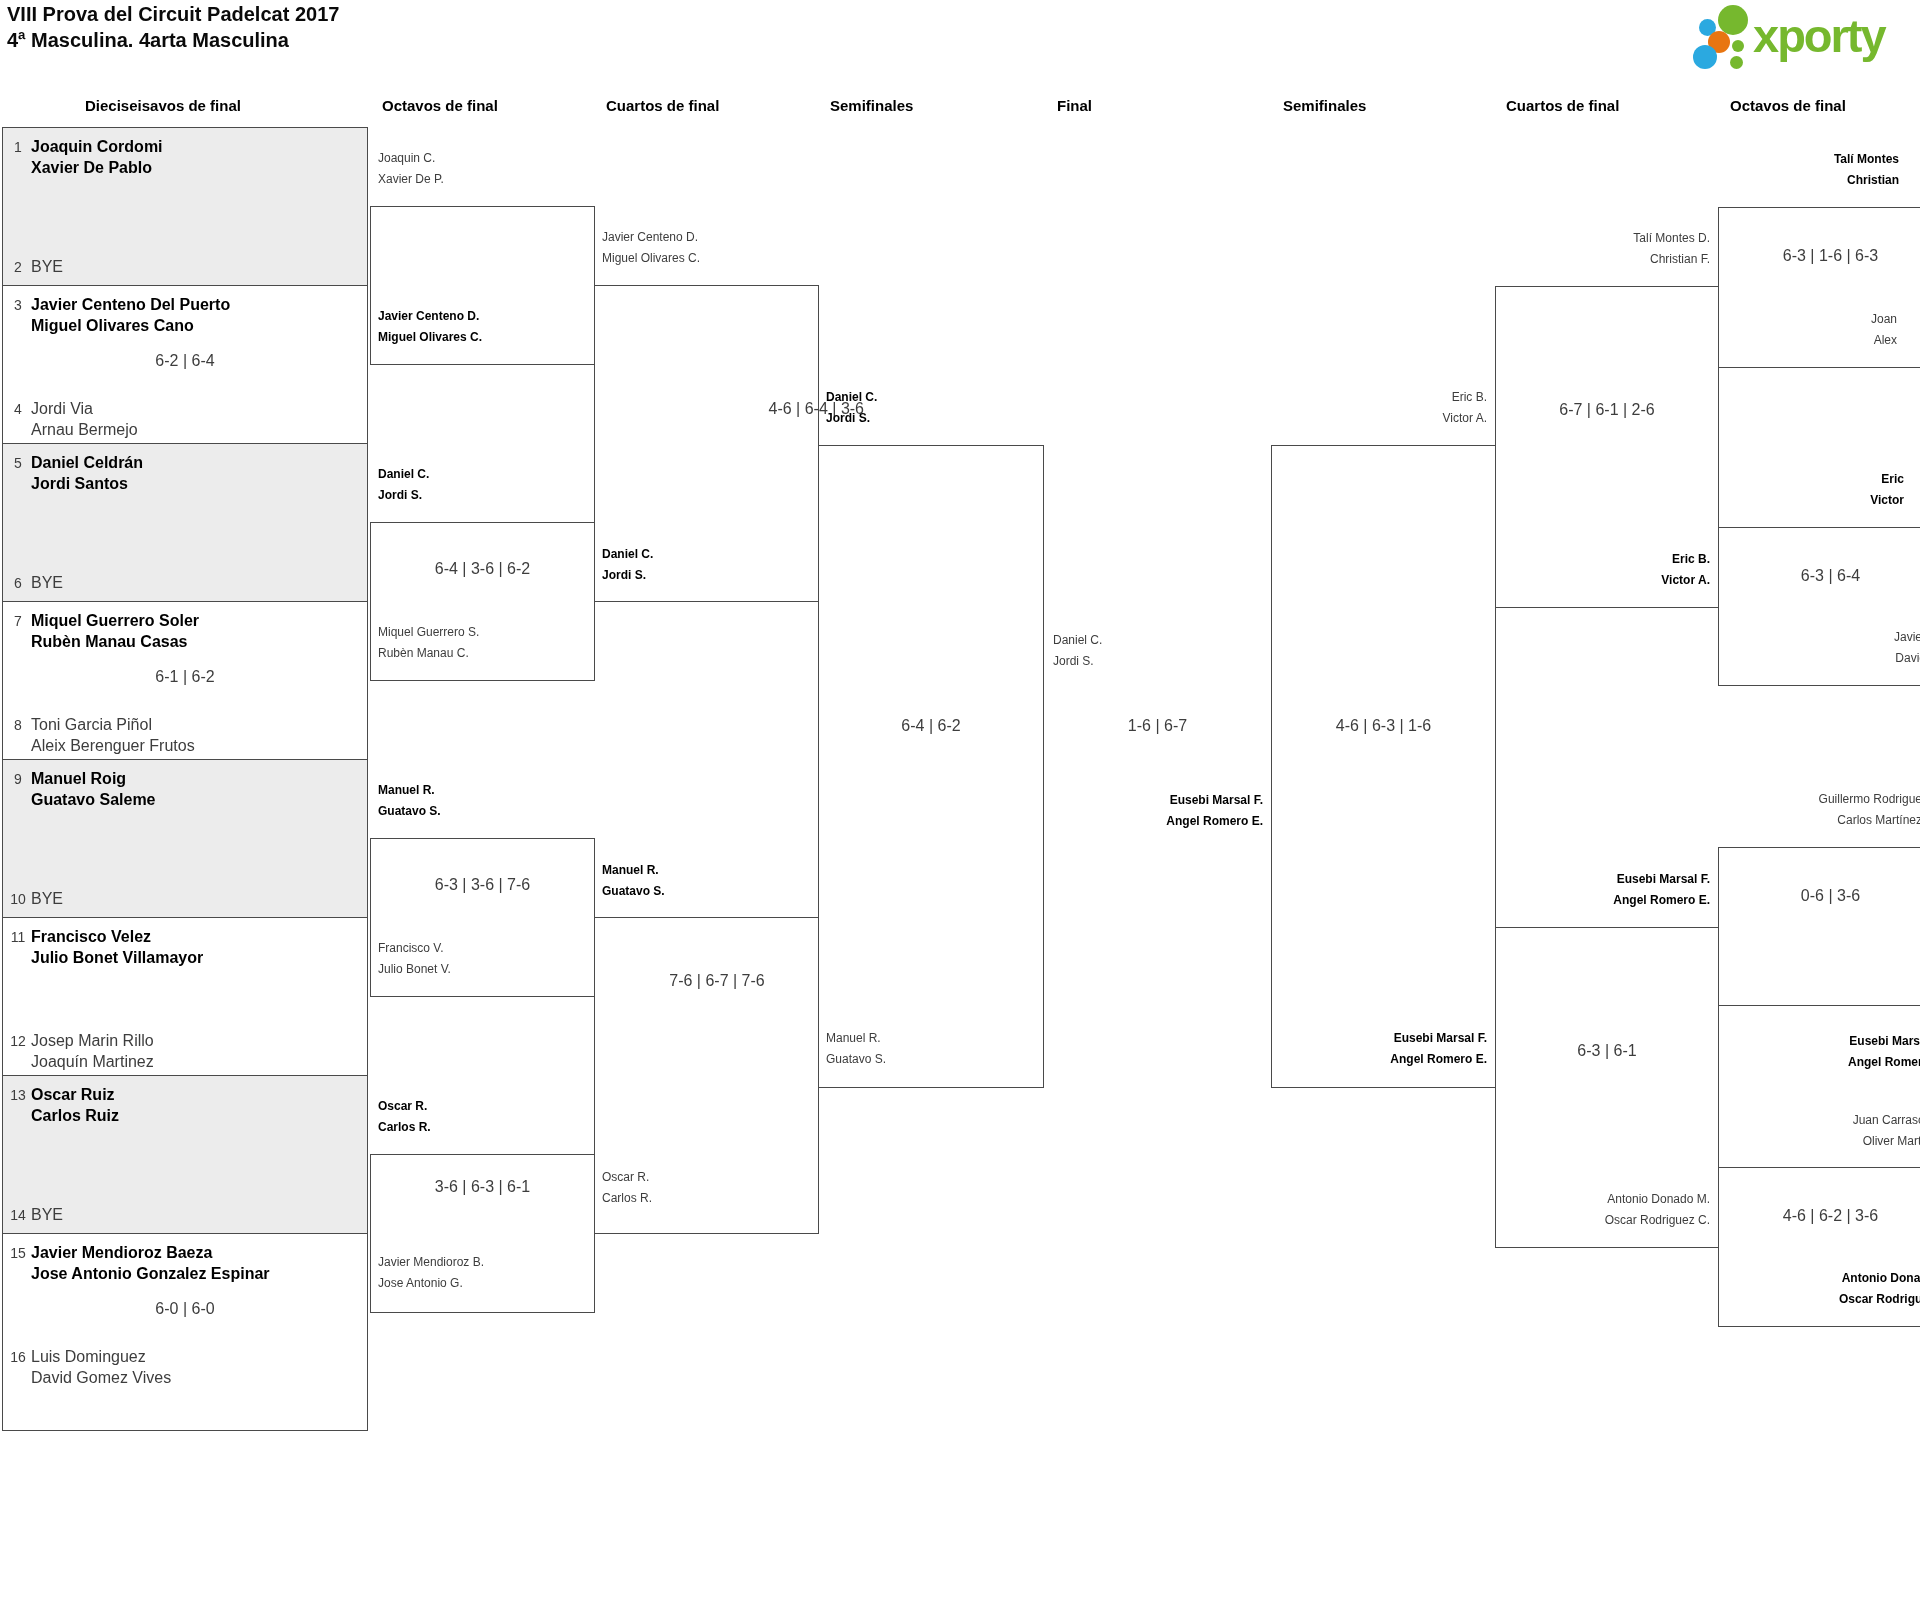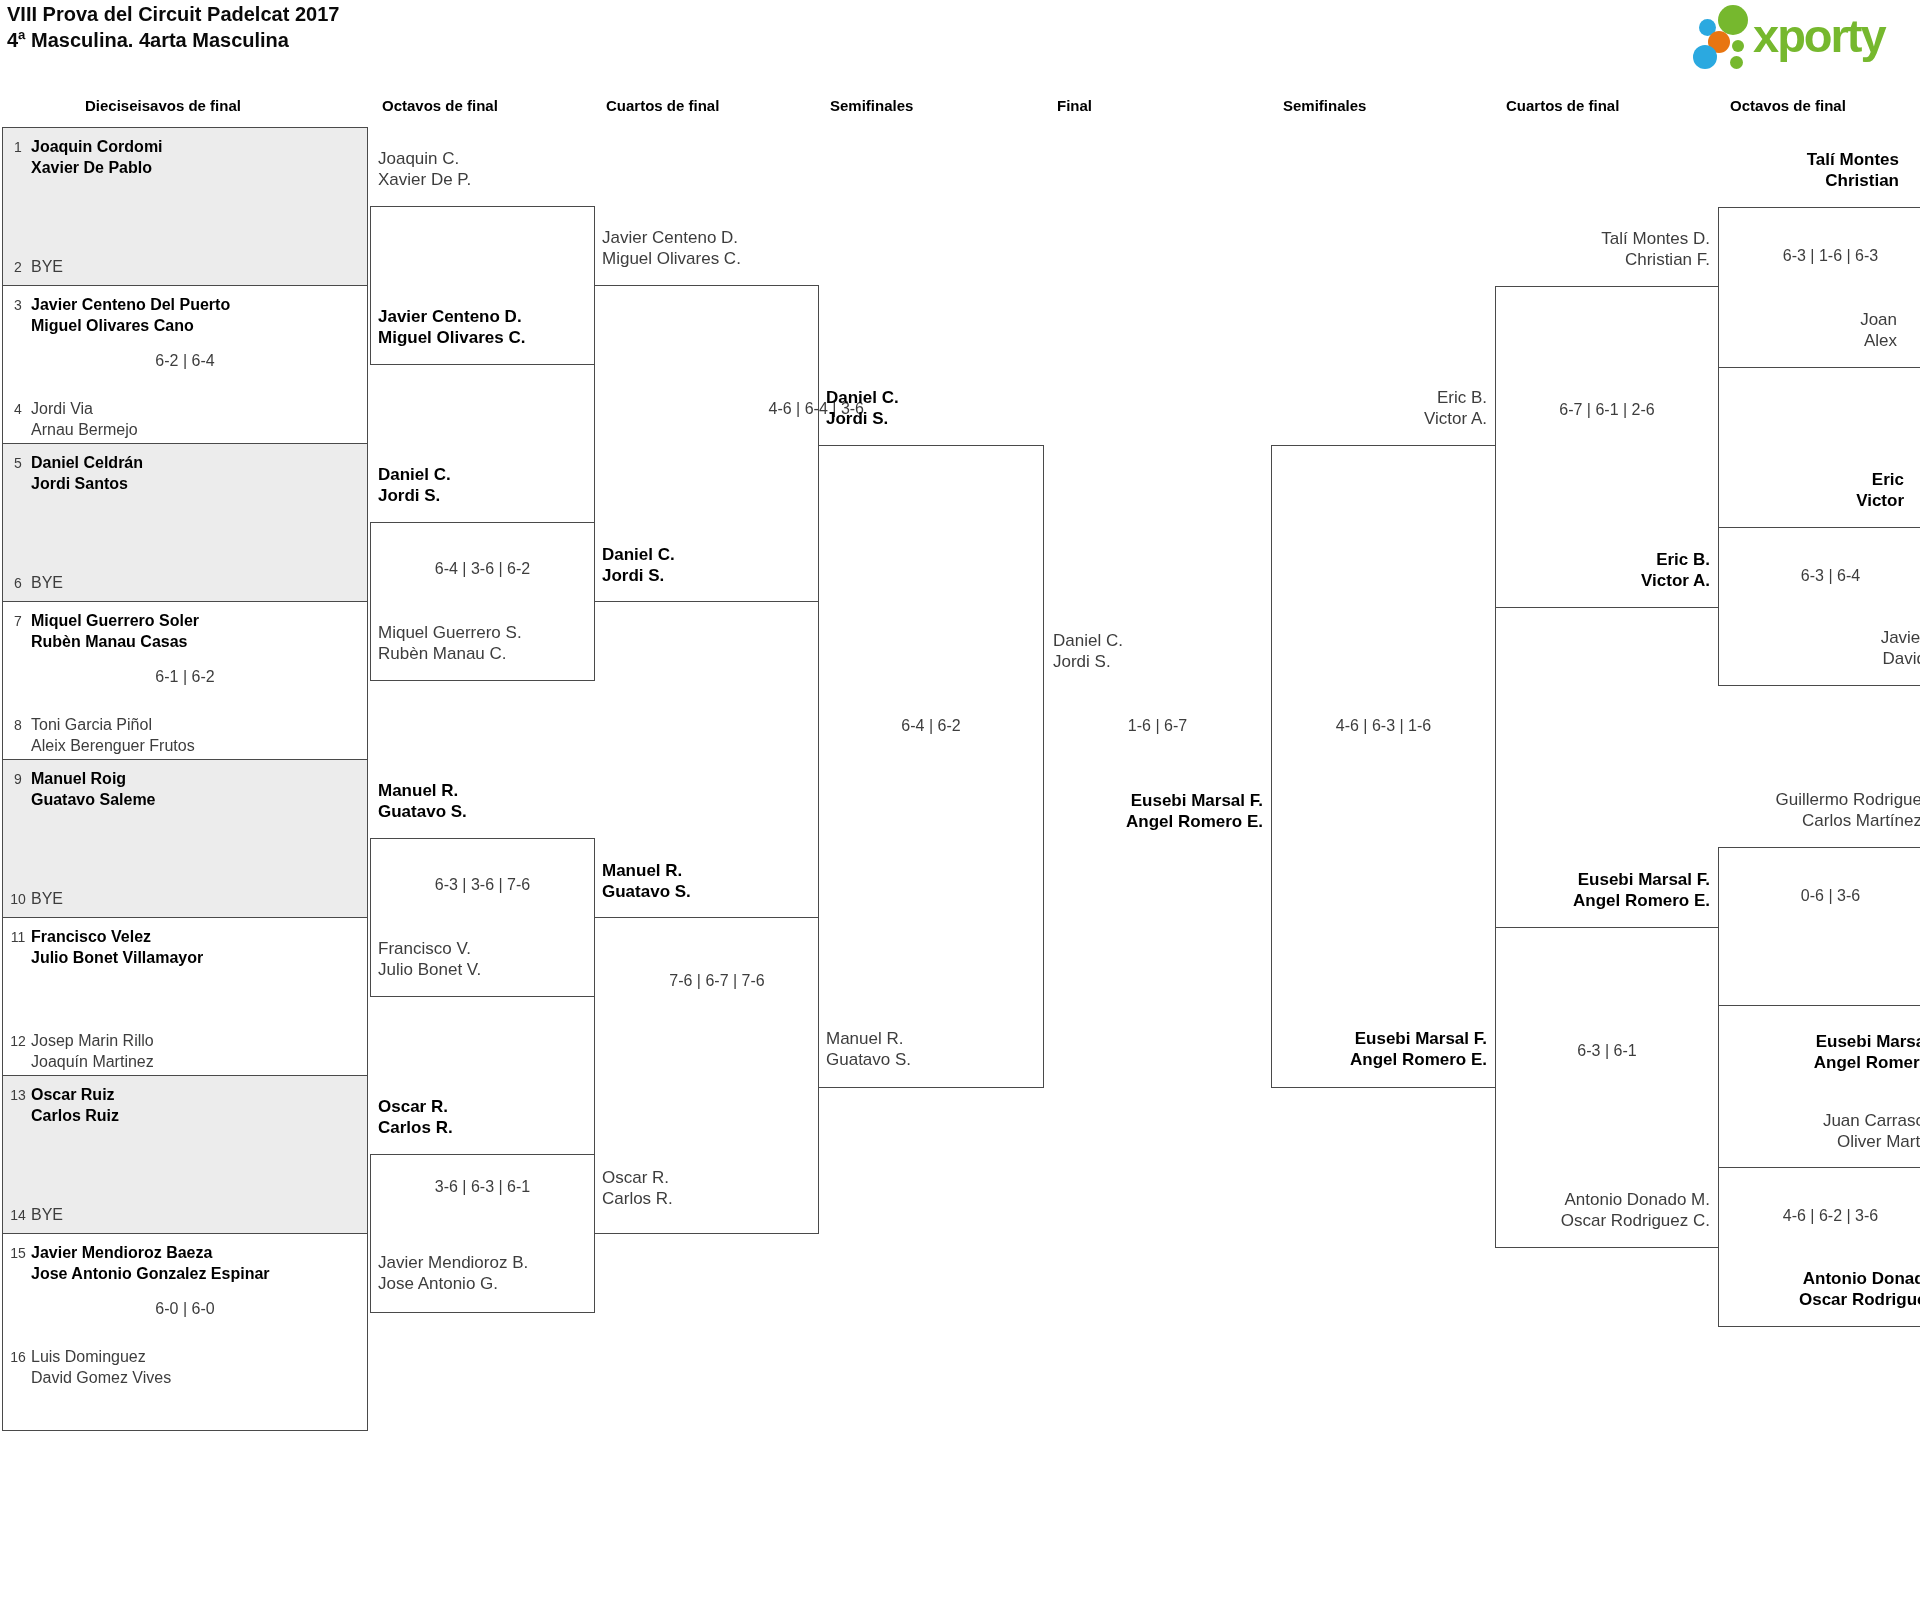--- a/index.html
+++ b/index.html
@@ -6,21 +6,21 @@
   #app{position:relative;width:1920px;height:1605px;overflow:hidden;background:#ffffff;
        font-family:"Liberation Sans",sans-serif;color:#000;}
   .ttl{position:absolute;left:7px;font-size:20px;font-weight:700;color:#0a0a0a;white-space:nowrap;}
   .rh{position:absolute;top:97px;width:200px;font-size:15px;font-weight:600;color:#000;white-space:nowrap;}
   .box{position:absolute;border:1px solid #4a4a4a;box-sizing:border-box;background:transparent;}
   .gray{background:#ececec;}
   .team{position:absolute;left:6px;display:flex;}
   .seed{width:18px;margin-right:4px;font-size:14px;color:#3d3d3d;text-align:center;padding-top:3px;flex:none;}
   .nm{font-size:16px;line-height:21px;color:#3d3d3d;white-space:nowrap;}
   .w .nm,.nb.w{font-weight:700;color:#000;}
-  .nb{position:absolute;font-size:17px;line-height:21px;color:#3d3d3d;white-space:nowrap;}
+  .nb{position:absolute;font-size:12px;line-height:21px;color:#3d3d3d;white-space:nowrap;}
   .ra{text-align:right;}
   .sc{position:absolute;font-size:16px;color:#3d3d3d;text-align:center;white-space:nowrap;}
   .dot{position:absolute;border-radius:50%;}
   .logotext{position:absolute;left:1753px;top:10px;font-size:47px;line-height:52px;font-weight:800;letter-spacing:-2px;white-space:nowrap;}
 </style>
 </head>
 <body>
 
 <div id="app">
 

